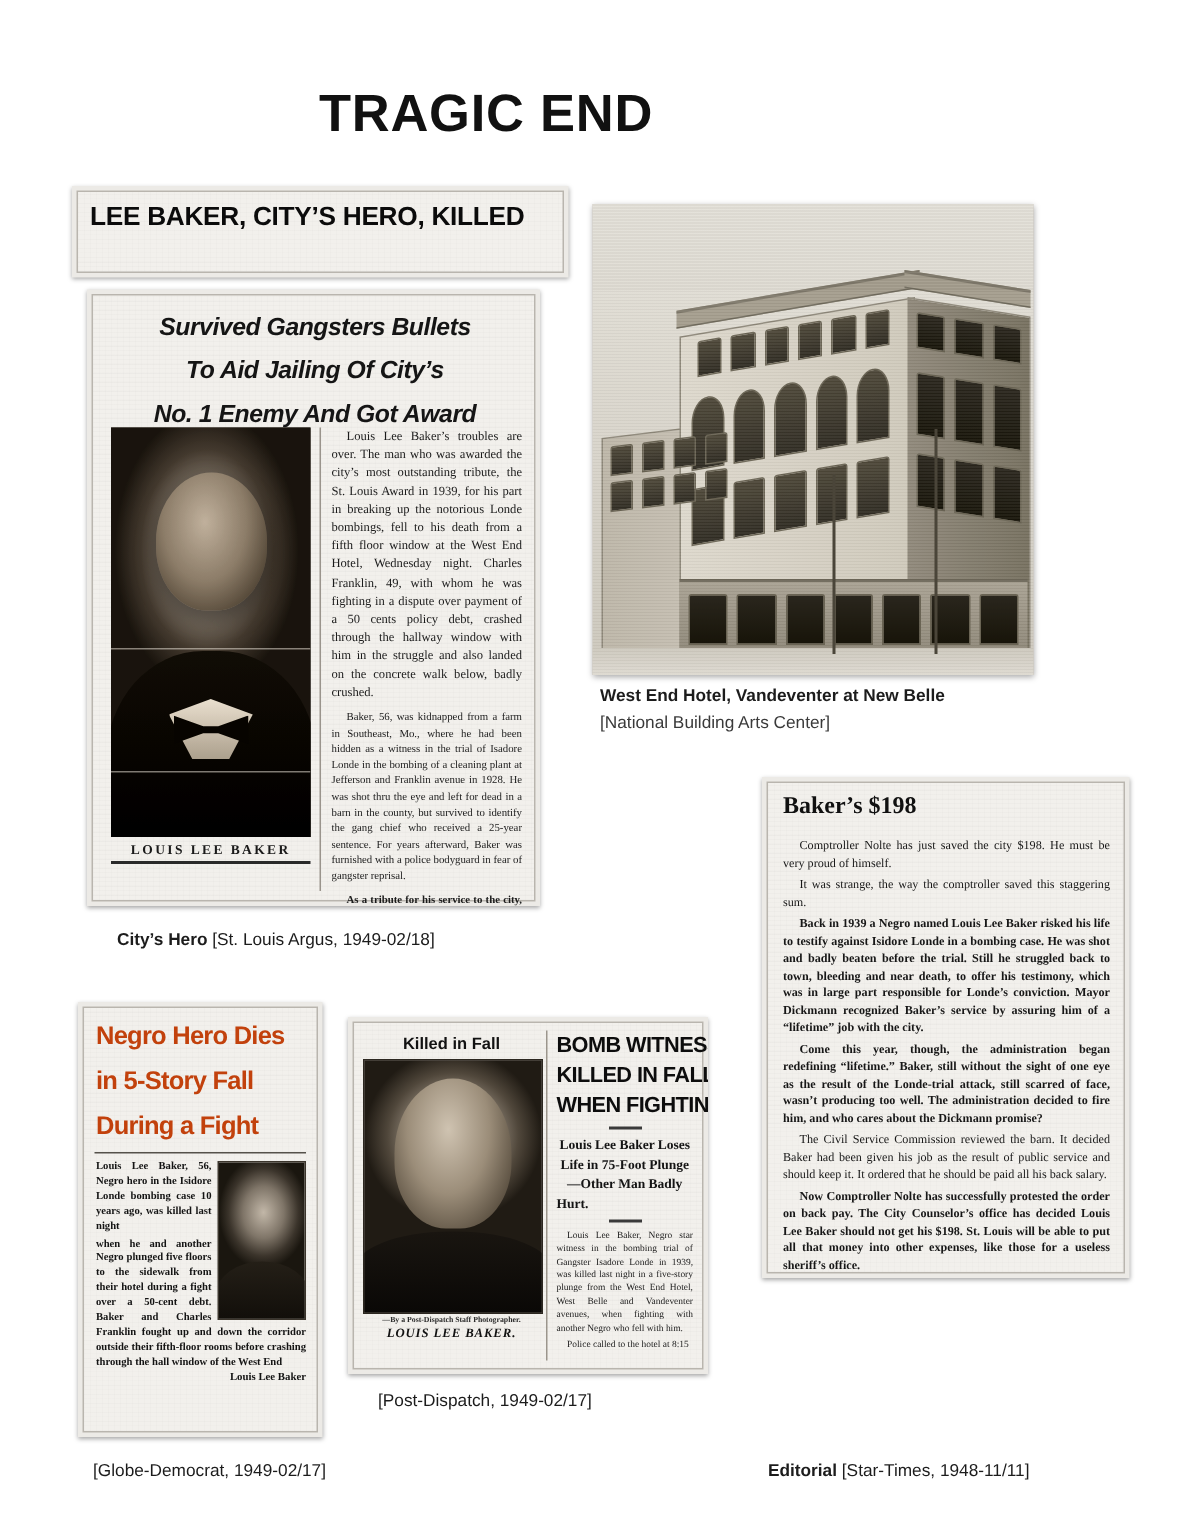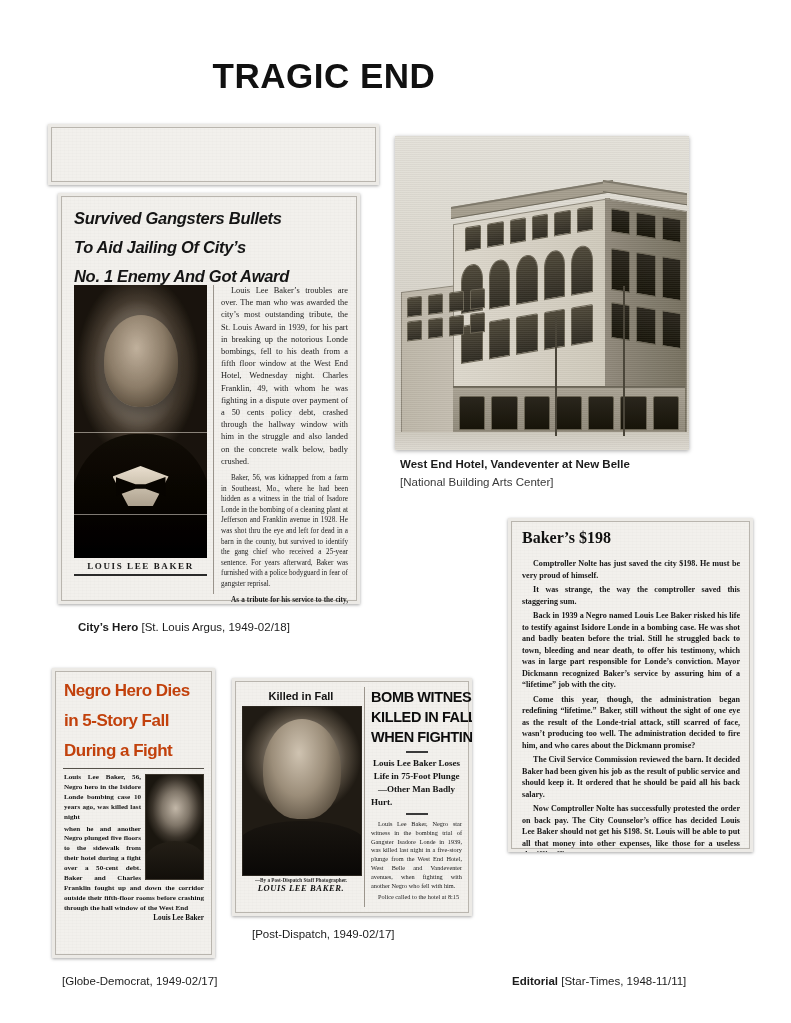--- a/index.html
+++ b/index.html
@@ -74,20 +74,21 @@
     position: relative;
     padding: 9px 10px 4px 12px;
     font-family: "Liberation Sans", sans-serif;
     font-style: italic;
     font-weight: bold;
     font-size: 16.5px;
     line-height: 25px;
     color: #151515;
     letter-spacing: -0.3px;
     white-space: nowrap;
+    text-align: center;
   }
   .argus-body {
     position: absolute;
     top: 88px; left: 12px; right: 8px; bottom: 6px;
     display: flex;
     gap: 0px;
   }
   .argus-col-photo {
     width: 133px;
     position: relative;
@@ -282,21 +283,21 @@
   }
   .edit-body {
     position: absolute;
     top: 36px; left: 10px; right: 9px; bottom: 6px;
     font-family: "Liberation Serif", serif;
     font-size: 8.1px;
     line-height: 11.5px;
     color: #171717;
     text-align: justify;
   }
-  .edit-body p { margin: 0 0 3px 0; text-indent: 11px; font-weight: bold; }
+  .edit-body p { margin: 0 0 3px 0; text-indent: 11px; }
   .edit-body p.b { font-weight: bold; }
 
   
   #globe-clip {
     left: 52px; top: 668px; width: 163px; height: 290px;
   }
   .globe-hl {
     position: relative;
     font-family: "Liberation Sans", sans-serif;
     font-weight: bold;
@@ -449,20 +450,21 @@
   .pd-body p { margin: 0 0 3px 0; text-indent: 7px; }
 </style>
 </head>
 <body>
 
 <div id="slide-title">TRAGIC END</div>
 
 <div class="clip" id="banner-headline">
   <div class="clip-inner">
     <div class="paper-noise"></div>
+    <div class="hl">LEE BAKER, CITY’S HERO, KILLED</div>
   </div>
 </div>
 
 <div class="clip" id="argus-article">
   <div class="clip-inner">
     <div class="paper-noise"></div>
 
     <div class="argus-deck">Survived Gangsters Bullets</div>
     <div class="argus-deck" style="padding-top:0">To Aid Jailing Of City’s</div>
     <div class="argus-deck" style="padding-top:0">No. 1 Enemy And Got Award</div>

